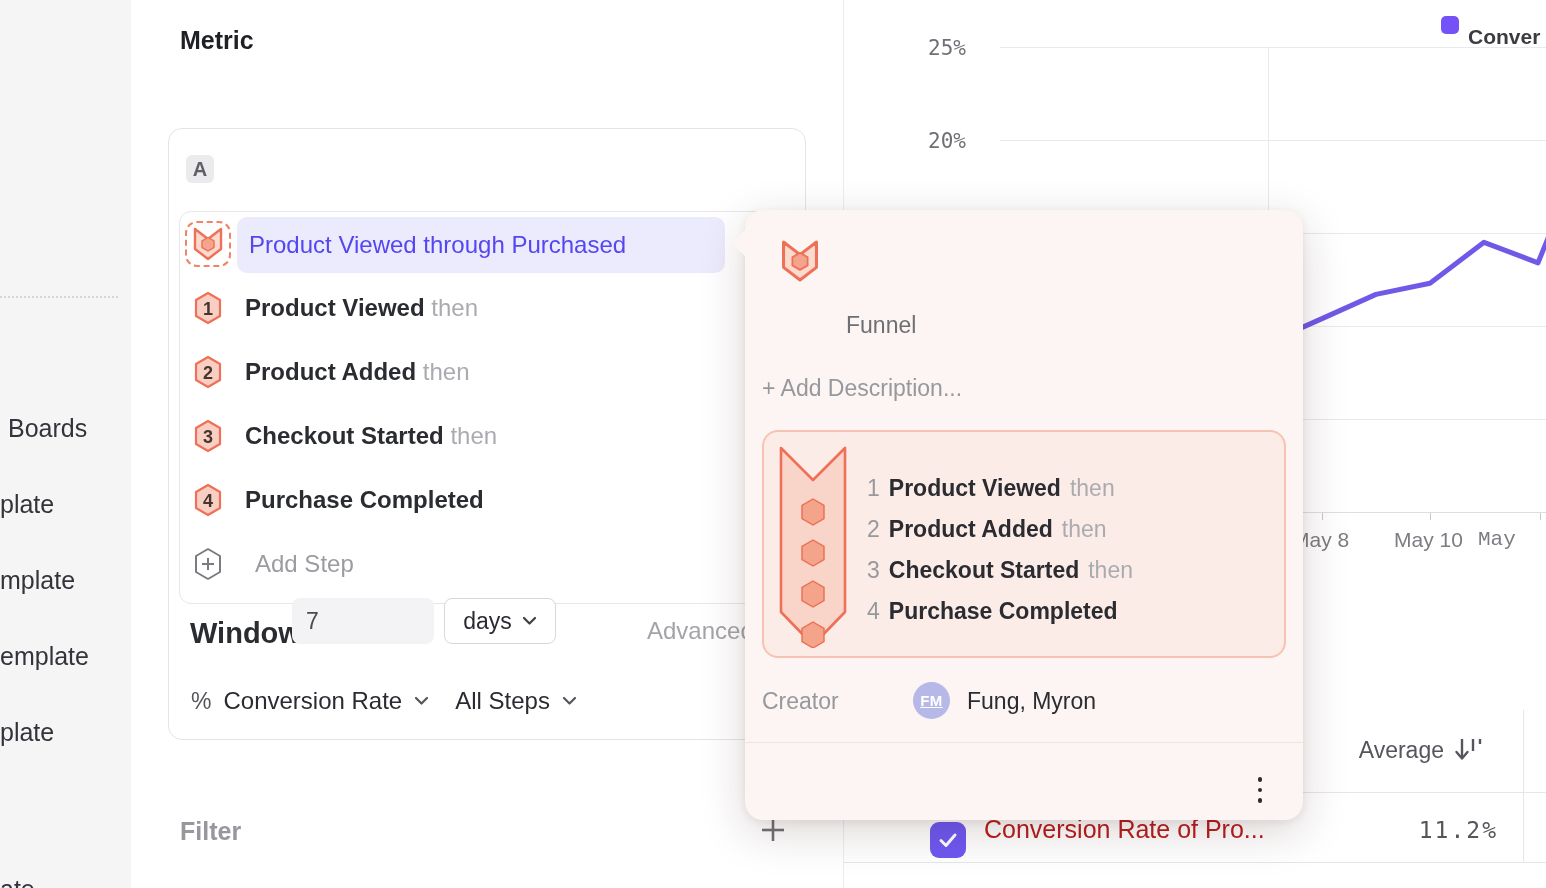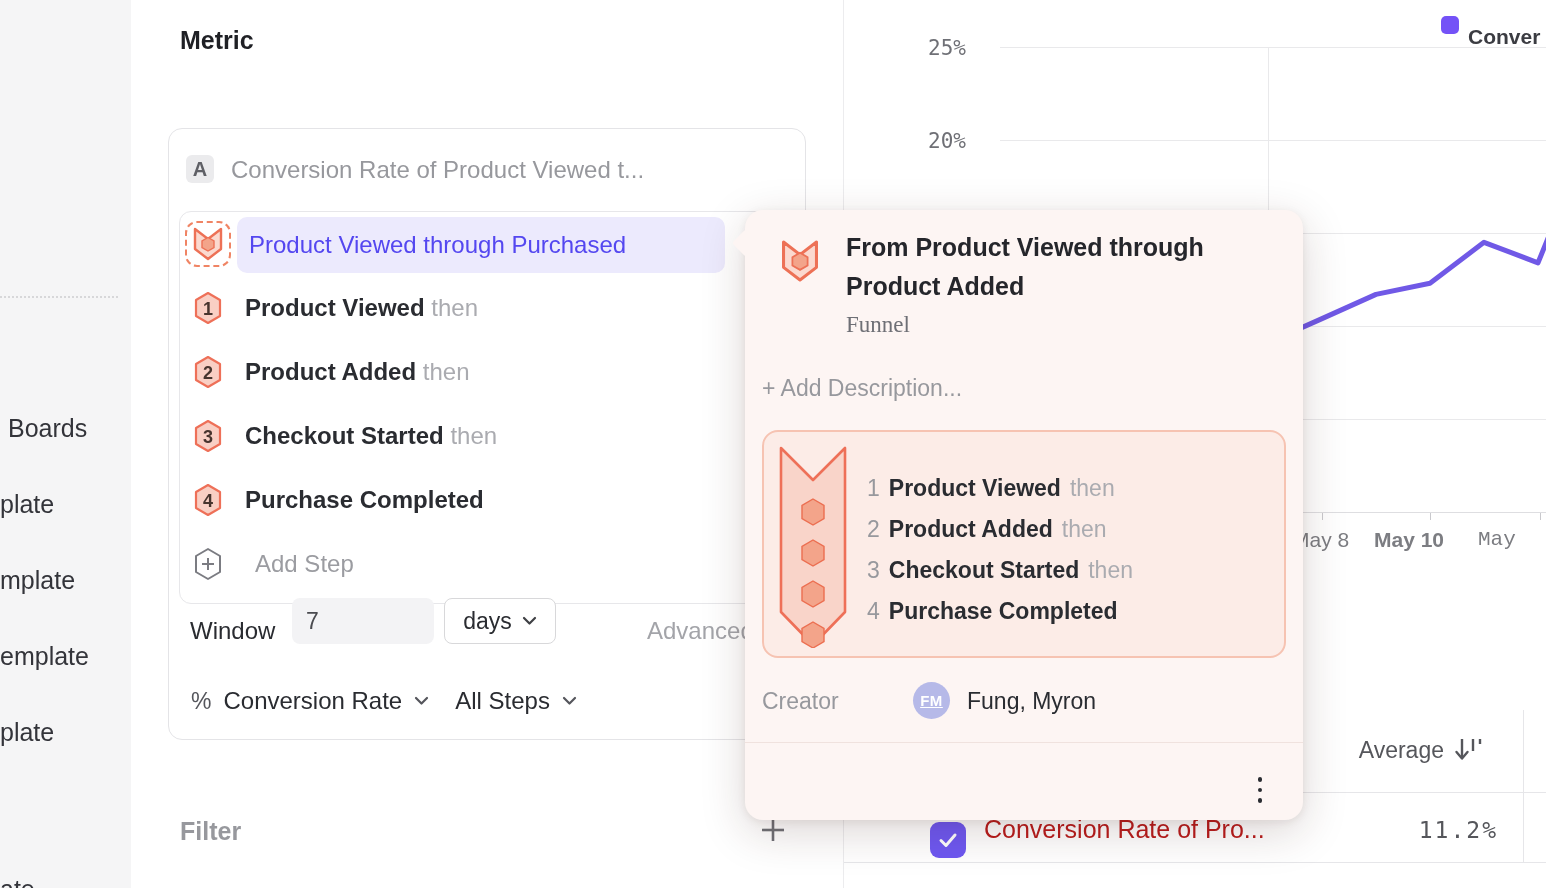--- a/index.html
+++ b/index.html
@@ -39,22 +39,22 @@
     font-size:24px; font-weight:500; color:#5447f0; cursor:pointer; white-space:nowrap; }
 
   .step-row { position:absolute; left:13px; height:40px; display:flex;
     align-items:center; gap:22px; cursor:pointer; }
   .step-row .txt { font-size:24px; font-weight:600; color:#2a2c31; white-space:nowrap; }
   .step-row .then { font-weight:400; color:#aaabb0; }
   .addstep-row { position:absolute; left:13px; top:332px; height:40px; display:flex;
     align-items:center; gap:32px; cursor:pointer; }
   .addstep-row .txt { font-size:24px; font-weight:500; color:#9b9ca1; }
 
-  .window-label { position:absolute; left:10px; top:405px; font-size:24px;
-    font-weight:400; color:#2a2c31; }
+  .window-label { position:absolute; left:10px; top:405px; font-size:29px;
+    font-weight:700; color:#2a2c31; }
   .window-input { position:absolute; left:112px; top:386px; width:142px; height:46px;
     background:#f3f3f5; border:none; border-radius:8px; font-size:23px; color:#4a4b50;
     padding-left:14px; font-family:"Liberation Sans",sans-serif; }
   .days-select { position:absolute; left:264px; top:386px; width:112px; height:46px;
     background:#fff; border:1px solid #d8d8da; border-radius:8px; display:flex;
     align-items:center; justify-content:center; gap:10px; font-size:23px;
     font-weight:500; color:#2a2c31; cursor:pointer; }
   .advanced-link { position:absolute; left:467px; top:405px; font-size:24px;
     color:#a3a4a9; cursor:pointer; white-space:nowrap; }
 
@@ -111,21 +111,21 @@
 
   
   #popover { position:absolute; left:745px; top:210px; width:558px; height:610px;
     background:#fdf5f3; border-radius:18px; z-index:20;
     box-shadow:0 12px 45px rgba(60,30,20,.18), 0 2px 8px rgba(60,30,20,.08); }
   .pop-arrow { position:absolute; left:-9px; top:23px; width:20px; height:20px;
     background:#fdf5f3; transform:rotate(45deg); border-radius:3px; }
   .pop-icon { position:absolute; left:36px; top:29px; }
   .pop-title { position:absolute; left:101px; top:18px; width:410px; font-size:25px;
     line-height:39px; font-weight:700; color:#25262b; }
-  .pop-type { position:absolute; left:101px; top:102px; font-size:23px; color:#6e6f75;font-family:Liberation Serif, serif; }
+  .pop-type { position:absolute; left:101px; top:102px; font-size:23px; color:#6e6f75; }
   .pop-adddesc { position:absolute; left:17px; top:165px; font-size:23px;
     color:#97989d; cursor:pointer; }
 
   .pop-box { position:absolute; left:17px; top:220px; width:524px; height:228px;
     background:#fcece7; border:2px solid #f6c3b2; border-radius:16px; }
   .pop-ribbon { position:absolute; left:15px; top:14px; }
   .pop-steps { position:absolute; left:103px; top:36px; }
   .pop-step { height:41px; display:flex; align-items:center; gap:9px; }
   .pop-step .n { font-size:23px; color:#97989d; }
   .pop-step .nm { font-size:23px; font-weight:600; color:#2a2c31; white-space:nowrap; }
@@ -156,21 +156,20 @@
   <div class="side-item" style="top:715px;">plate</div>
   <div class="side-item" style="top:872px;">ate</div>
   <div class="side-divider"></div>
 </div>
 
 <div id="main">
   <div class="metric-heading">Metric</div>
 
   <div class="metric-card">
     <div class="a-badge">A</div>
-    <div class="card-title">Conversion Rate of Product Viewed t...</div>
 
     <div class="inner-card">
 
       <div class="sel-icon">
         <svg width="30" height="34" viewBox="0 0 30 34">
           <path d="M2,2 L15,12 L28,2 L28,22 L15,32 L2,22 Z" fill="#fbd9cf" stroke="#ed7156" stroke-width="2.4" stroke-linejoin="round"></path>
           <polygon points="15,10.5 21,14 21,20.5 15,24 9,20.5 9,14" fill="#f3a48a" stroke="#ed7156" stroke-width="1.4"></polygon>
         </svg>
       </div>
       <div class="sel-pill">Product Viewed through Purchased</div>
@@ -259,21 +258,21 @@
   <div class="vgridline"></div>
   <div class="x-axis"></div>
 
   <div class="ytick-label" style="left:42px; top:36px;">25%</div>
   <div class="ytick-label" style="left:42px; top:129px;">20%</div>
 
   <div class="tick" style="left:478px;"></div>
   <div class="tick" style="left:586px;"></div>
   <div class="tick" style="left:696px;"></div>
   <div class="xtick-label" style="left:448px;">May 8</div>
-  <div class="xtick-label" style="left:530px;font-weight:bold;">May 10</div>
+  <div class="xtick-label" style="left:550px;">May 10</div>
   <div class="xtick-label" style="left:634px;font-family:Liberation Mono, monospace;">May</div>
 
   <svg id="line-svg">
     <polyline fill="none" stroke="#7059e6" stroke-width="5" stroke-linejoin="round" stroke-linecap="round" points="424,342.7 478,318.6 532,294.4 586,283.2 640,242.3 694,262.8 748,130.7"></polyline>
   </svg>
 
   <div class="tbl-header-border"></div>
   <div class="tbl-row-border"></div>
   <div class="tbl-col-divider"></div>
   <div class="avg-header">Average</div>
@@ -292,21 +291,20 @@
   <div class="row-value">11.2%</div>
 </div>
 
 <div id="popover">
   <div class="pop-arrow"></div>
 
   <svg class="pop-icon" width="38" height="44" viewBox="0 0 30 34">
     <path d="M2,2 L15,12 L28,2 L28,22 L15,32 L2,22 Z" fill="#fbd9cf" stroke="#ed7156" stroke-width="2.4" stroke-linejoin="round"></path>
     <polygon points="15,10.5 21,14 21,20.5 15,24 9,20.5 9,14" fill="#f3a48a" stroke="#ed7156" stroke-width="1.4"></polygon>
   </svg>
-  <div class="pop-title">From Product Viewed through Product Added</div>
   <div class="pop-type">Funnel</div>
   <div class="pop-adddesc">+ Add Description...</div>
 
   <div class="pop-box">
     <svg class="pop-ribbon" width="68" height="202" viewBox="0 0 68 202">
       <path d="M2,2 L34,34 L66,2 L66,166 L34,199 L2,166 Z" fill="#f9d4c9" stroke="#ee7058" stroke-width="2.6" stroke-linejoin="round"></path>
       <polygon points="34,53 45,59.5 45,72.5 34,79 23,72.5 23,59.5" fill="#f3a48a" stroke="#ec6e50" stroke-width="1.4"></polygon>
       <polygon points="34,94 45,100.5 45,113.5 34,120 23,113.5 23,100.5" fill="#f3a48a" stroke="#ec6e50" stroke-width="1.4"></polygon>
       <polygon points="34,135 45,141.5 45,154.5 34,161 23,154.5 23,141.5" fill="#f3a48a" stroke="#ec6e50" stroke-width="1.4"></polygon>
       <polygon points="34,176 45,182.5 45,195.5 34,202 23,195.5 23,182.5" fill="#f3a48a" stroke="#ec6e50" stroke-width="1.4"></polygon>

